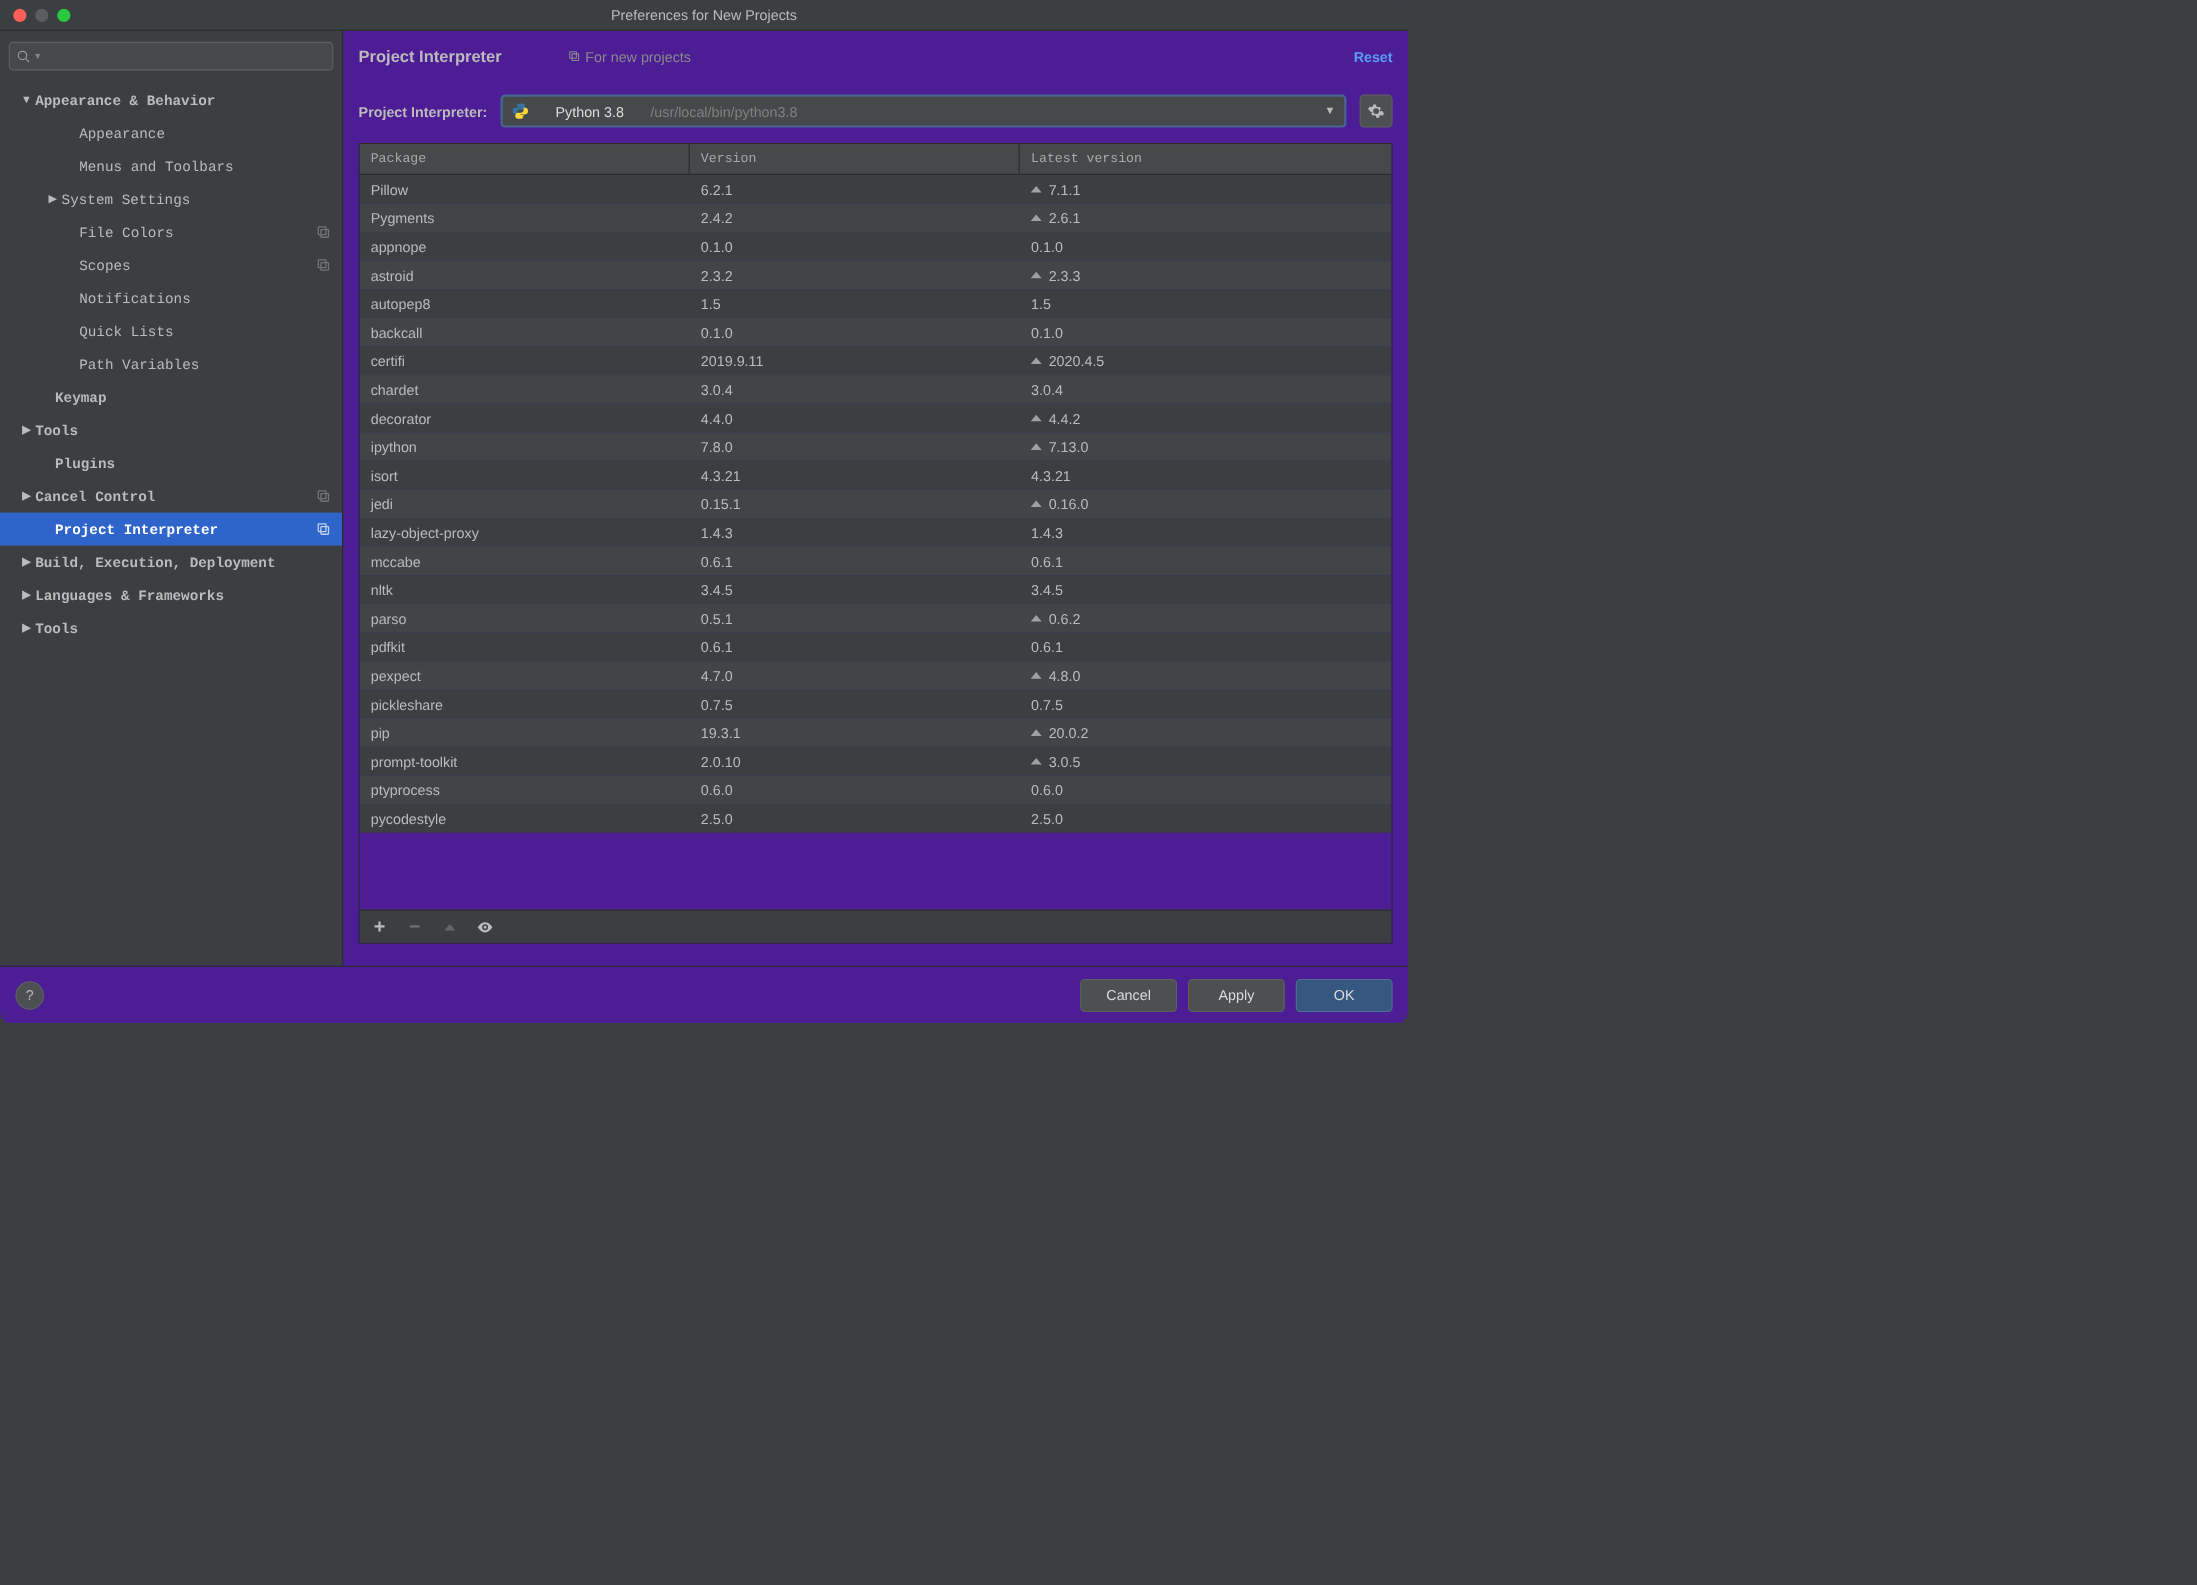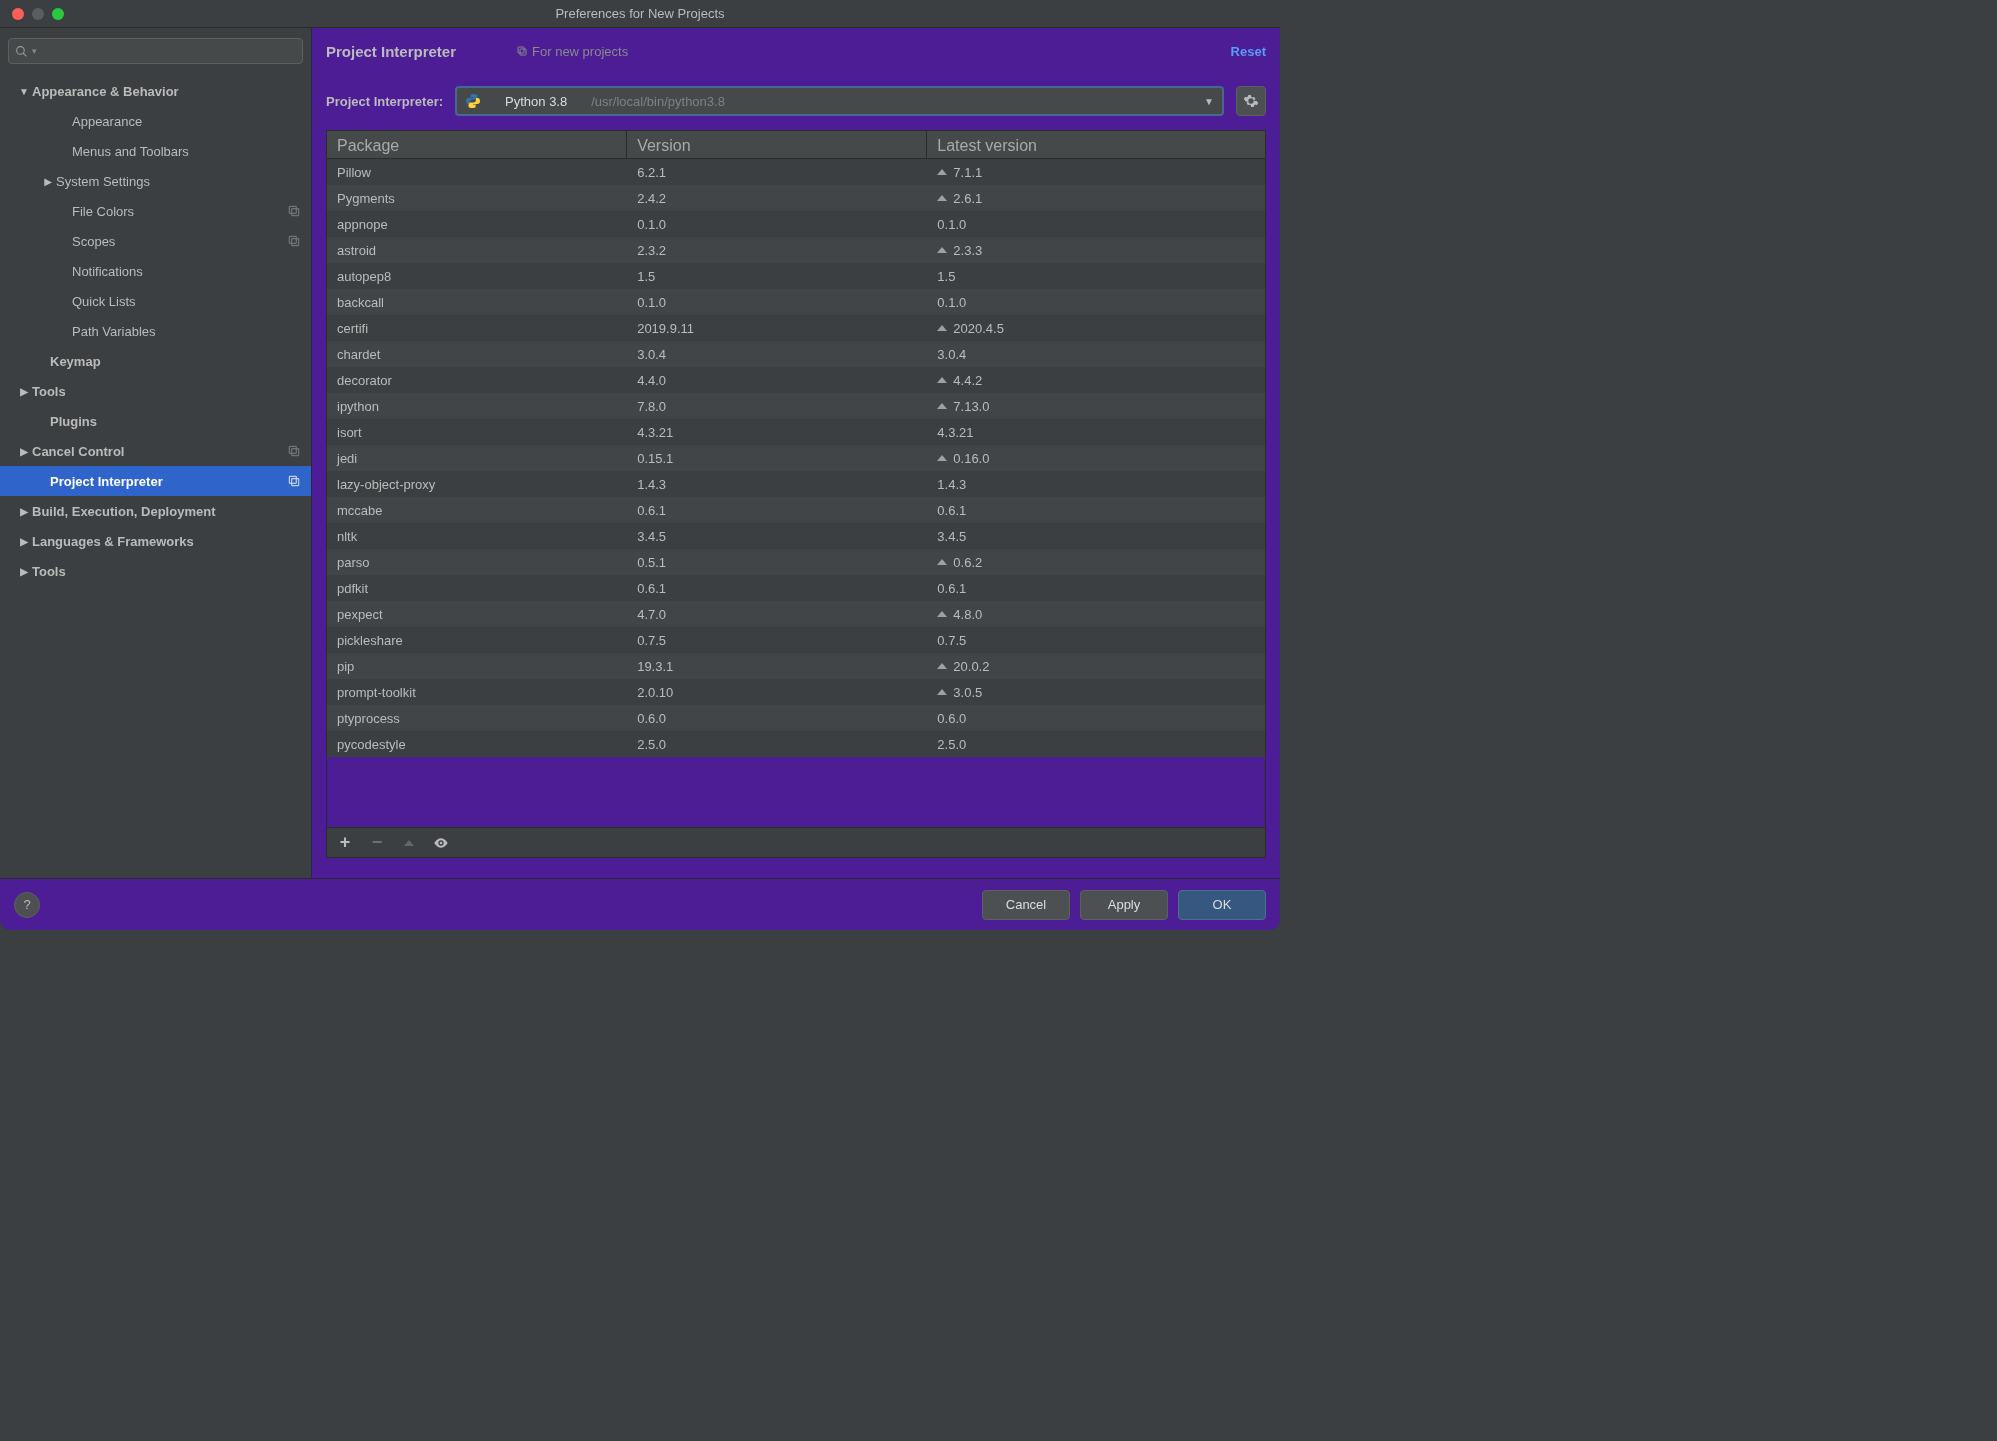--- a/index.html
+++ b/index.html
@@ -91,21 +91,21 @@
   .tree-row.bold { font-weight: bold; }
   .tree-row.selected { background: #2f65ca; color: #fff; }
   .tree-row .arrow {
     width: 16px;
     display: inline-flex;
     justify-content: center;
     font-size: 10px;
     color: #bbbbbb;
   }
   .tree-row.selected .arrow { color: #fff; }
-  .tree-row .label { flex: 1; }
+  .tree-row .label { flex: 1; font-family: Liberation Mono, monospace; }
   .copy-badge {
     width: 14px; height: 14px;
     opacity: 0.7;
   }
   .main {
     flex: 1;
     display: flex;
     flex-direction: column;
     overflow: hidden;
   }
@@ -178,22 +178,23 @@
   }
   .thead {
     display: flex;
     background: #45494a;
     border-bottom: 1px solid #2b2b2b;
     height: 28px;
   }
   .th {
     padding: 6px 10px;
     color: #a9a9a9;
-    font-size: 16px;
+    font-size: 12px;
     border-right: 1px solid #2b2b2b;
+    font-family: Liberation Mono, monospace;
   }
   .col-pkg { width: 32%; }
   .col-ver { width: 32%; }
   .col-lat { flex: 1; border-right: none; }
   .tbody {
     flex: 1;
     overflow-y: auto;
   }
   .trow {
     display: flex;

